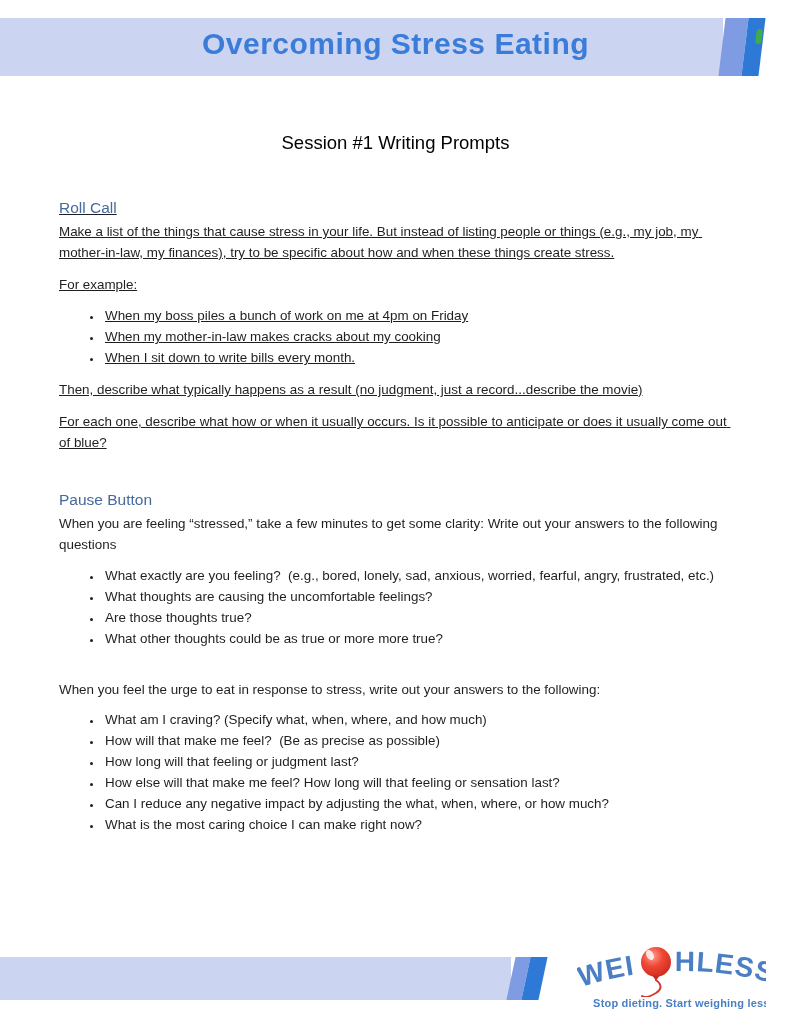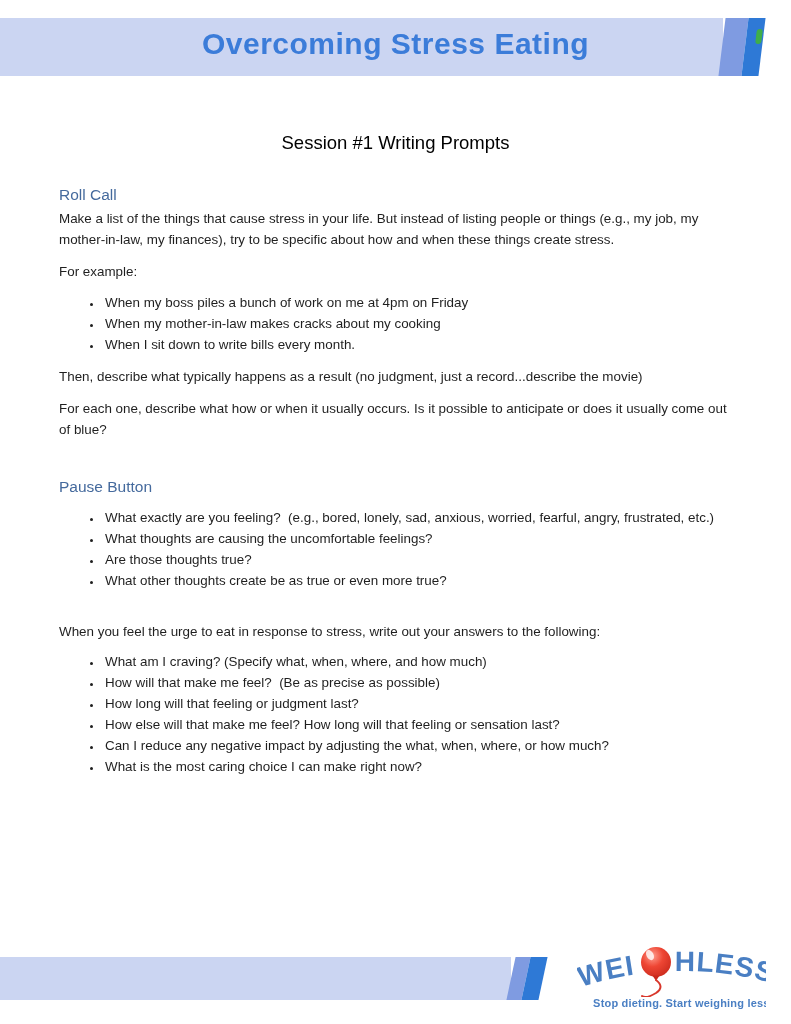--- a/index.html
+++ b/index.html
@@ -47,21 +47,21 @@
   .doc-title {
     margin: 11px 0 0; text-align: center;
     font-size: 18.5px; font-weight: 400; line-height: 23px;
     color: #000000;
   }
   .section h2 {
     margin: 0; font-size: 15.5px; font-weight: 400; line-height: 20px;
     color: #456a9d;
   }
   .section { margin: 0; }
-  .section.s1 { margin-top: 31px; }
+  .section.s1 { margin-top: 44px; text-decoration: underline; }
   .section.s2 { margin-top: 37px; }
   .section.s3 { margin-top: 30px; }
   .section p { margin: 11px 0 0; white-space: pre-wrap; }
   .section p.intro { margin-top: 3px; }
   .section ul {
     margin: 10px 0 0; padding-left: 44px;
     list-style: disc outside;
   }
   .section.s3 ul { margin-top: 9px; }
   .section li { margin: 0; padding-left: 2px; white-space: pre-wrap; }
@@ -121,25 +121,26 @@
         <li>When my boss piles a bunch of work on me at 4pm on Friday</li>
         <li>When my mother-in-law makes cracks about my cooking</li>
         <li>When I sit down to write bills every month.</li>
       </ul>
       <p>Then, describe what typically happens as a result (no judgment, just a record...describe the movie)</p>
       <p>For each one, describe what how or when it usually occurs. Is it possible to anticipate or does it usually come out of blue?</p>
     </div>
 
     <div class="section s2">
       <h2>Pause Button</h2>
+      <p class="intro">When you are feeling “stressed,” take a few minutes to get some clarity: Write out your answers to the following questions</p>
       <ul>
         <li>What exactly are you feeling?  (e.g., bored, lonely, sad, anxious, worried, fearful, angry, frustrated, etc.)</li>
         <li>What thoughts are causing the uncomfortable feelings?</li>
         <li>Are those thoughts true?</li>
-        <li>What other thoughts create be as true or even more true?</li>
+        <li>What other thoughts could be as true or more more true?</li>
       </ul>
     </div>
 
     <div class="section s3">
       <p class="intro">When you feel the urge to eat in response to stress, write out your answers to the following:</p>
       <ul>
         <li>What am I craving? (Specify what, when, where, and how much)</li>
         <li>How will that make me feel?  (Be as precise as possible)</li>
         <li>How long will that feeling or judgment last?</li>
         <li>How else will that make me feel? How long will that feeling or sensation last?</li>

